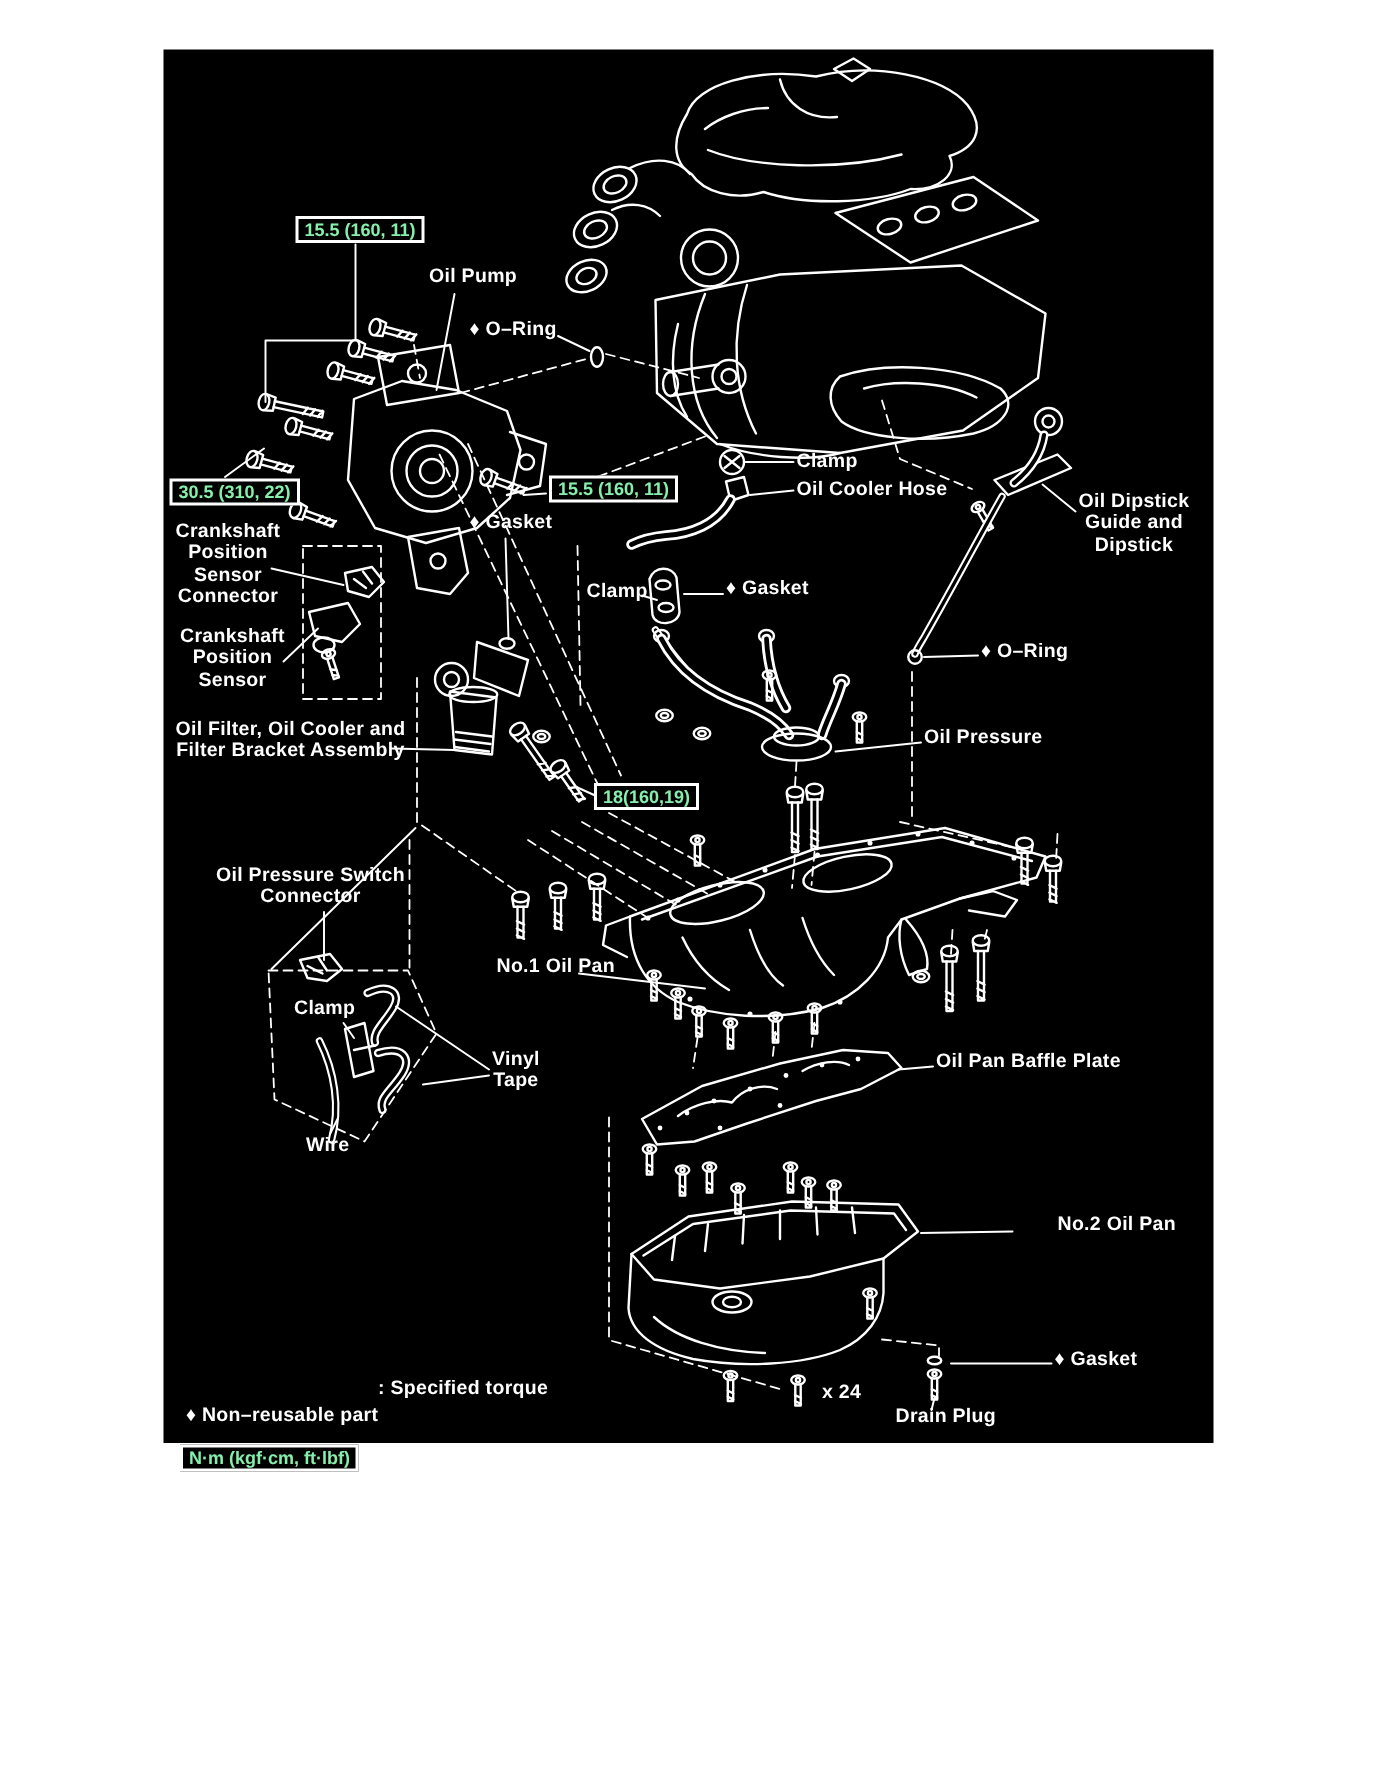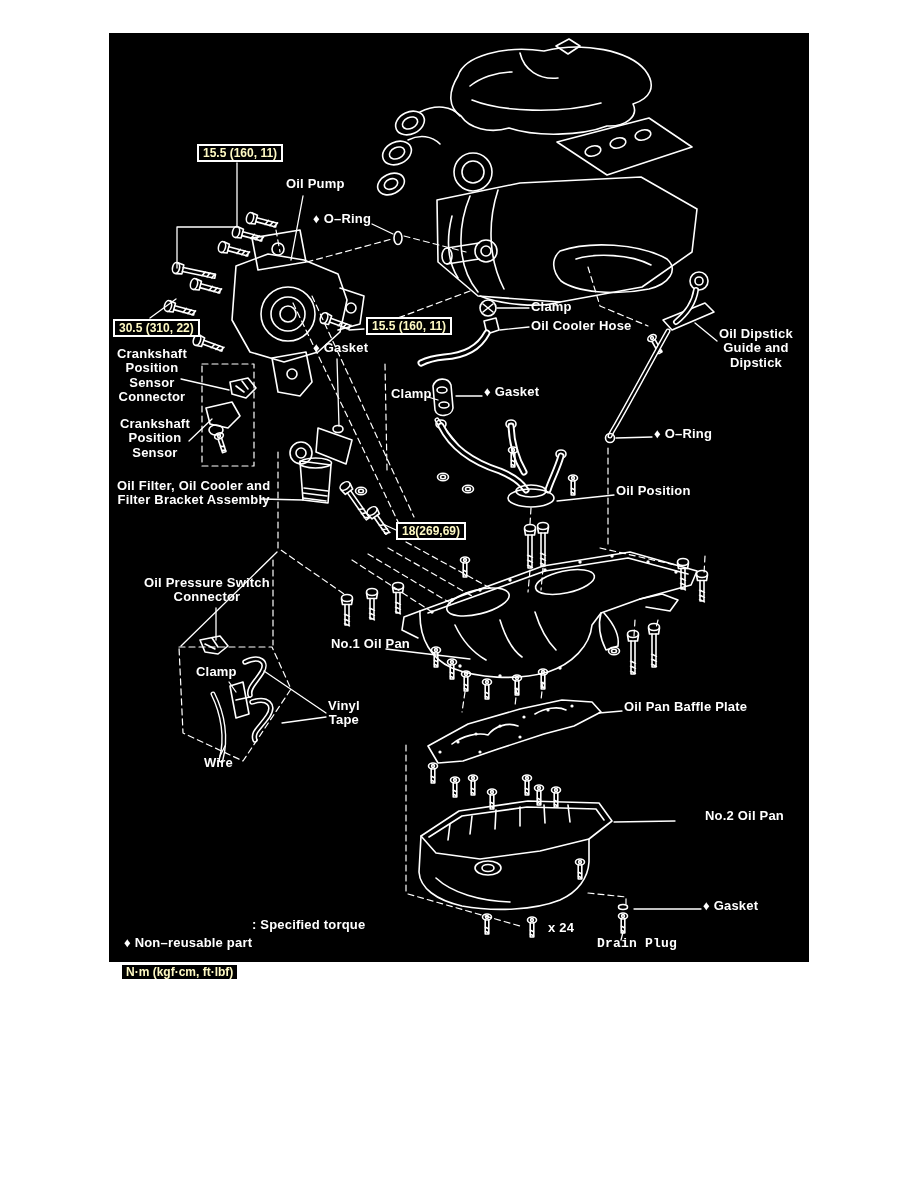--- a/index.html
+++ b/index.html
@@ -2,21 +2,21 @@
 <html><head>
 <meta charset="utf-8">
 <style>
   html,body{margin:0;padding:0;background:#ffffff;}
   .page{position:relative;width:918px;height:1188px;background:#ffffff;overflow:hidden;
         font-family:"Liberation Sans",sans-serif;}
   .canvas{position:absolute;left:109px;top:33px;width:700px;height:929px;background:#000;}
   svg.art{position:absolute;left:0;top:0;width:918px;height:1188px;}
   .lbl{position:absolute;color:#fff;font-size:13px;font-weight:700;line-height:1.1;
        white-space:pre-line;letter-spacing:.2px;z-index:5;text-align:center;}
-  .tbox{position:absolute;color:#fef9c3;font-size:12px;font-weight:700;line-height:14px;
+  .tbox{position:absolute;color:#86efac;font-size:12px;font-weight:700;line-height:14px;
         border:2px solid #fff;padding:0 4px;background:#000;white-space:nowrap;z-index:5;}
 </style>
 </head>
 <body>
 
 <div class="page">
   <div class="canvas"></div>
 
   <svg class="art" viewBox="0 0 918 1188">
     <defs>
@@ -317,31 +317,31 @@
 Sensor
 Connector</div>
   <div class="lbl" style="left:391px;top:387px;">Clamp</div>
   <div class="lbl" style="left:484px;top:385px;">♦ Gasket</div>
   <div class="lbl" style="left:120px;top:417px;">Crankshaft
 Position
 Sensor</div>
   <div class="lbl" style="left:654px;top:427px;">♦ O–Ring</div>
   <div class="lbl" style="left:117px;top:479px;">Oil Filter, Oil Cooler and
 Filter Bracket Assembly</div>
-  <div class="lbl" style="left:616px;top:484px;">Oil Position</div>
-  <div class="tbox" style="left:396px;top:522px;">18(269,69)</div>
+  <div class="lbl" style="left:616px;top:484px;">Oil Pressure</div>
+  <div class="tbox" style="left:396px;top:522px;">18(160,19)</div>
   <div class="lbl" style="left:144px;top:576px;">Oil Pressure Switch
 Connector</div>
   <div class="lbl" style="left:307px;top:637px;padding-left:24px;">No.1 Oil Pan</div>
   <div class="lbl" style="left:196px;top:665px;">Clamp</div>
   <div class="lbl" style="left:328px;top:699px;">Vinyl
 Tape</div>
   <div class="lbl" style="left:204px;top:756px;">Wire</div>
   <div class="lbl" style="left:624px;top:700px;">Oil Pan Baffle Plate</div>
   <div class="lbl" style="left:677px;top:809px;padding-left:28px;">No.2 Oil Pan</div>
   <div class="lbl" style="left:703px;top:899px;">♦ Gasket</div>
   <div class="lbl" style="left:548px;top:921px;">x 24</div>
-  <div class="lbl" style="left:597px;top:937px;font-family:Liberation Mono, monospace;">Drain Plug</div>
+  <div class="lbl" style="left:597px;top:937px;">Drain Plug</div>
 
   <div class="tbox" style="left:120px;top:915px;margin-top:48px;">N·m (kgf·cm, ft·lbf)</div>
   <div class="lbl" style="left:252px;top:918px;">: Specified torque</div>
   <div class="lbl" style="left:124px;top:936px;">♦ Non–reusable part</div>
 </div>
 
 </body></html>

